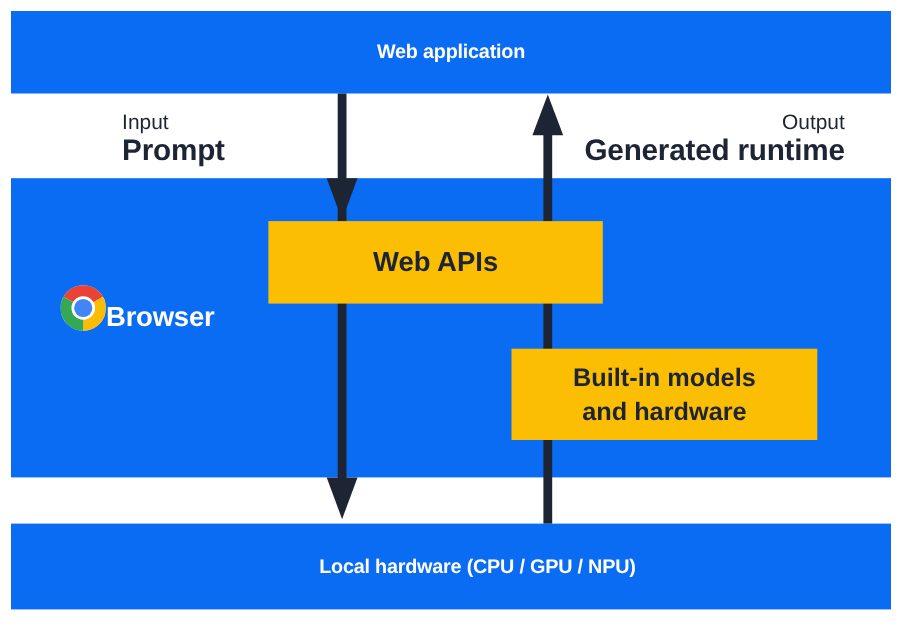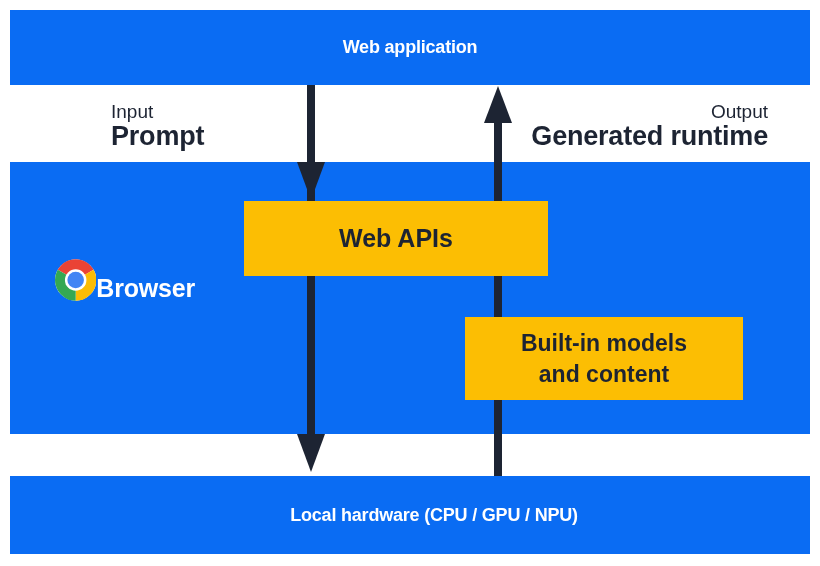--- a/index.html
+++ b/index.html
@@ -102,21 +102,21 @@
     <div class="flow-big">Generated runtime</div>
   </div>
 
   <div class="yellow-box box-web-apis">
     <span>Web APIs</span>
   </div>
 
   <div class="yellow-box box-builtin">
     <span>
       <span>Built-in models</span><br>
-      <span>and content</span>
+      <span>and hardware</span>
     </span>
   </div>
 
   <div class="browser-group">
     <svg class="chrome-logo" viewBox="0 0 100 100">
       <circle class="c-white" cx="50" cy="50" r="50"></circle>
       <path class="c-red" d="M50,50 L6.7,25 A50,50 0 0 1 93.3,25 Z"></path>
       <path class="c-yellow" d="M50,50 L93.3,25 A50,50 0 0 1 50,100 Z"></path>
       <path class="c-green" d="M50,50 L50,100 A50,50 0 0 1 6.7,25 Z"></path>
       <circle class="c-white" cx="50" cy="50" r="26"></circle>

